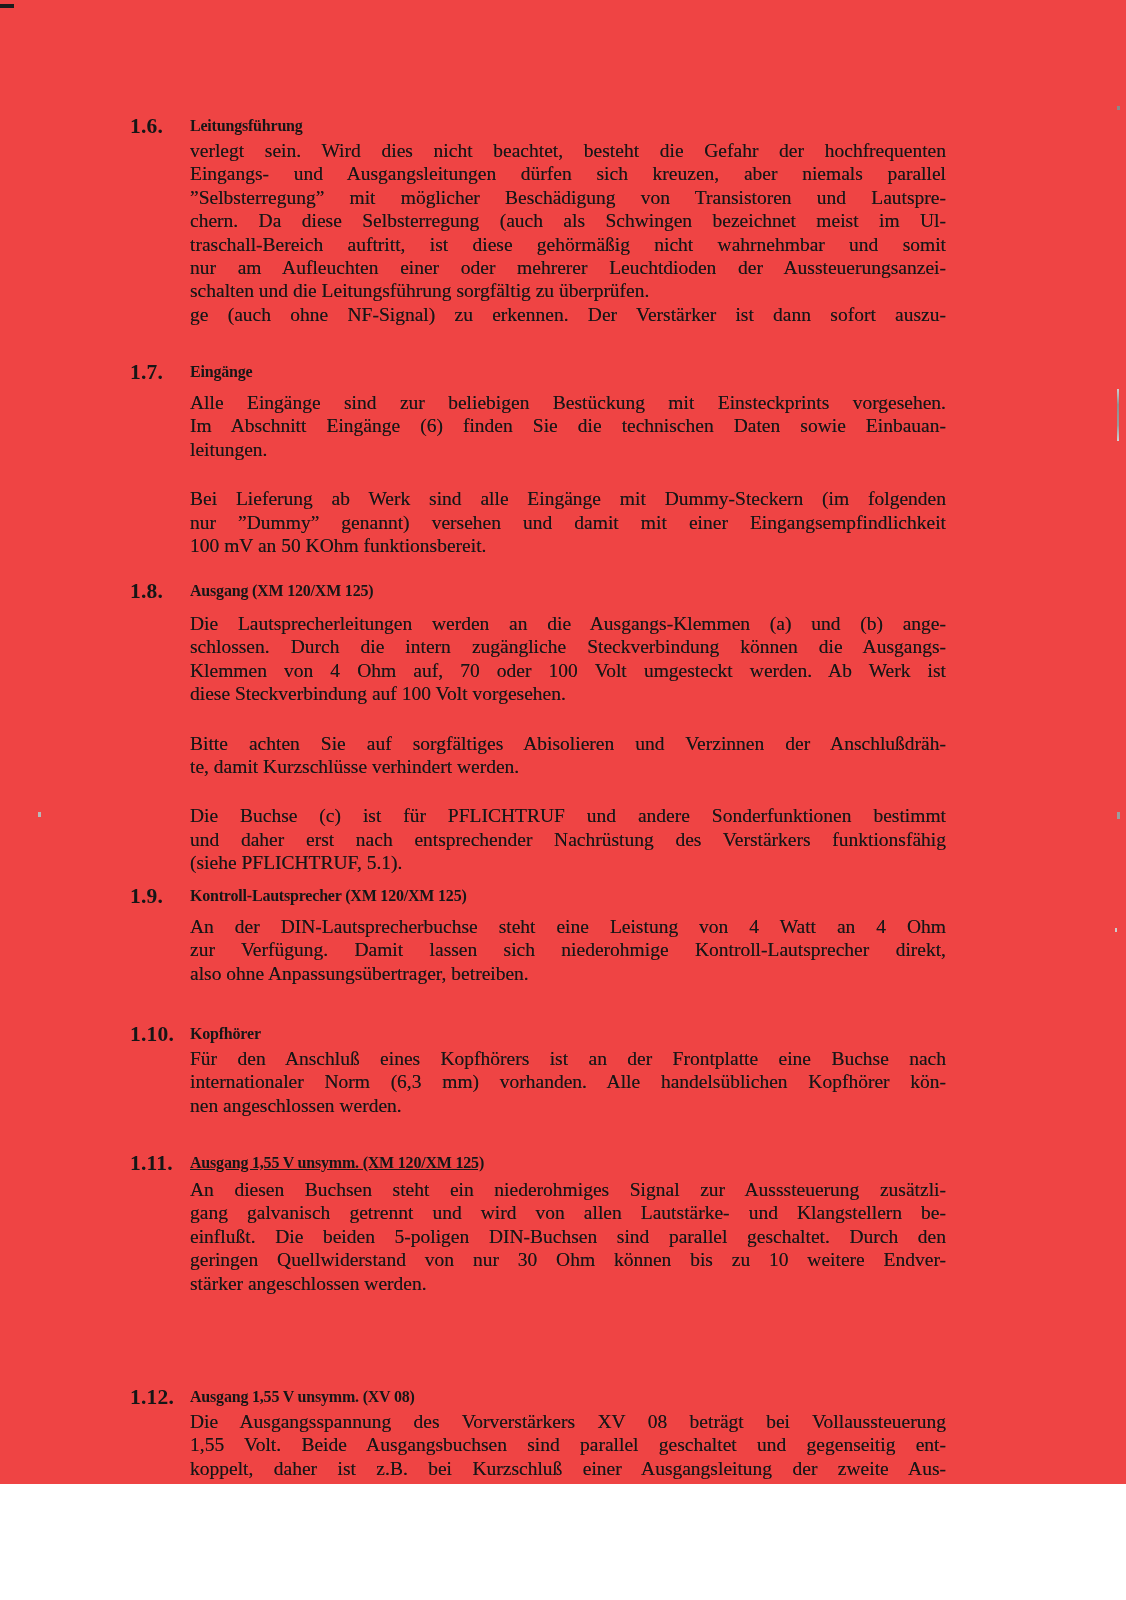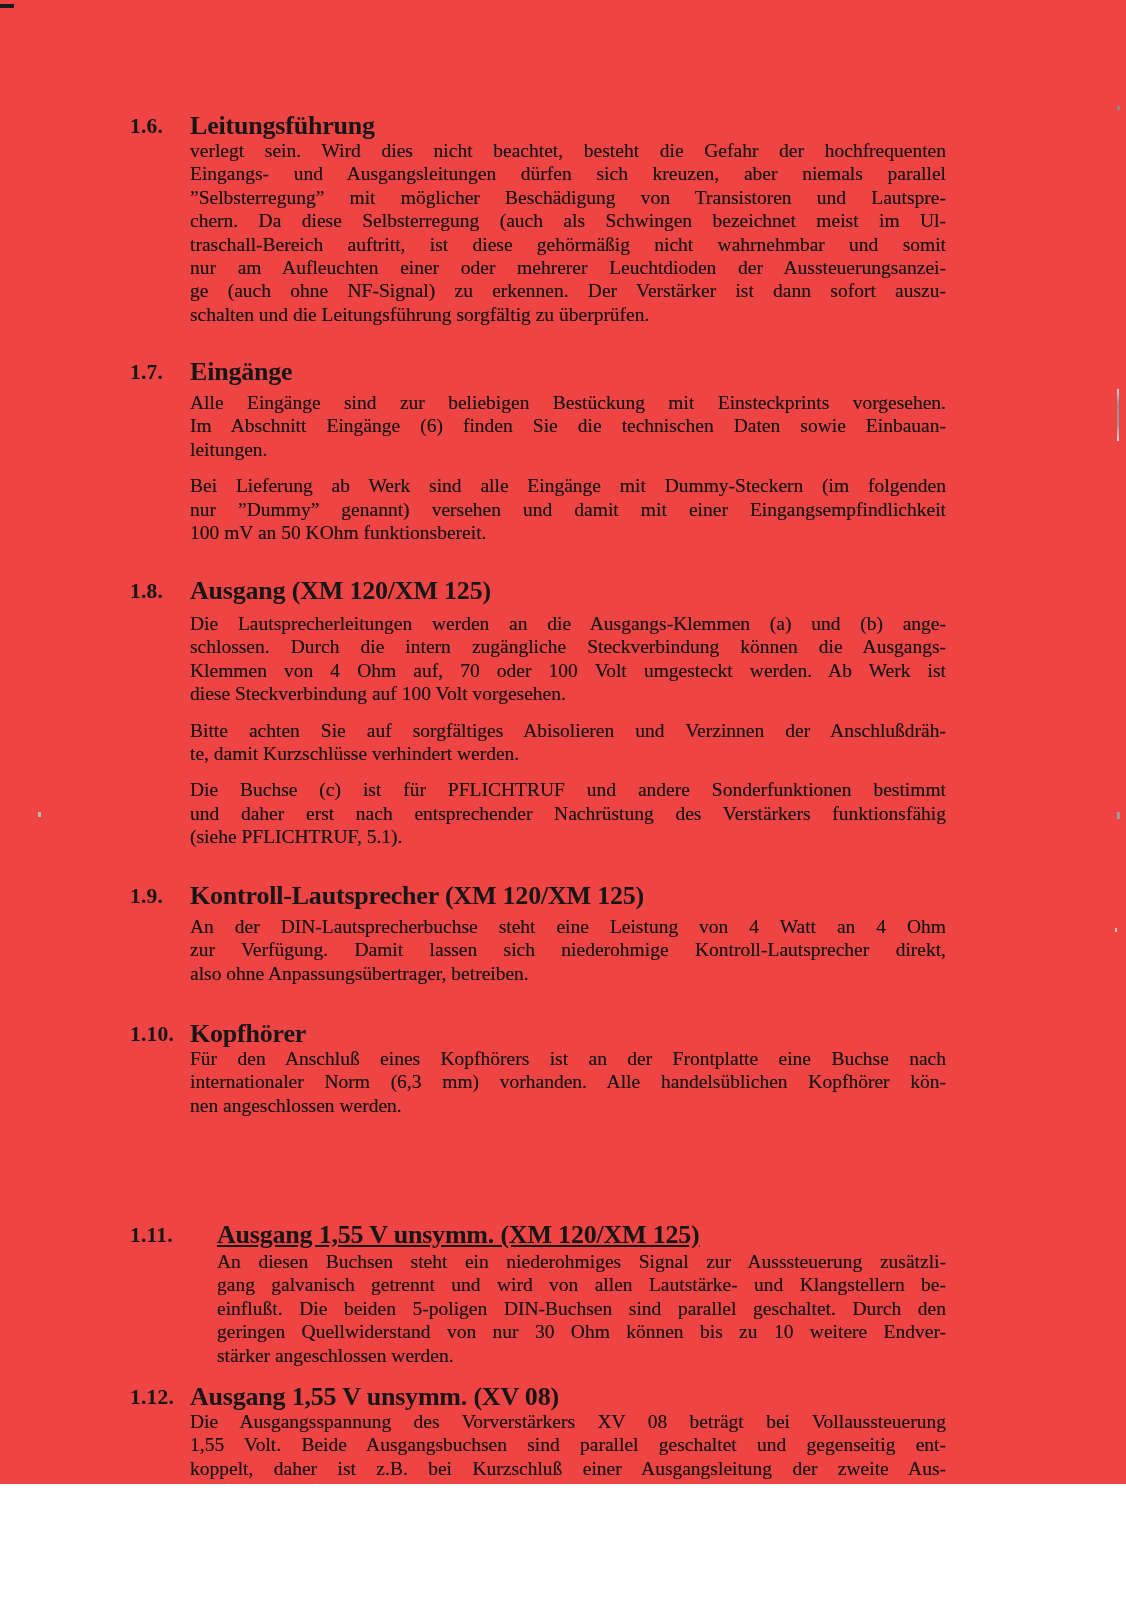--- a/index.html
+++ b/index.html
@@ -22,27 +22,27 @@
     width: 60px;
     flex: none;
     font-size: 21.5px;
     line-height: 26px;
     font-weight: bold;
     letter-spacing: 0.2px;
   }
   .sec-body { flex: 1; }
   .sec-title {
     margin: 0;
-    font-size: 26px;
+    font-size: 16px;
     line-height: 26px;
     font-weight: bold;
     letter-spacing: -0.2px;
     white-space: nowrap;
   }
-  .para + .para { margin-top: 13px; }
+  .para + .para { margin-top: 26px; }
   .line {
     font-size: 19.5px;
     line-height: 23.4px;
     text-align: justify;
     text-align-last: justify;
     text-shadow: 0 0 0.4px rgba(20,20,20,0.55);
   }
   .line.last { text-align-last: left; }
   .page-num {
     position: absolute;
@@ -80,22 +80,22 @@
         <div class="sec-num">1.6.</div>
         <div class="sec-body">
           <h2 class="sec-title" style="margin-bottom: 0px;">Leitungsführung</h2>
           <div class="para">
             <div class="line">verlegt sein. Wird dies nicht beachtet, besteht die Gefahr der hochfrequenten</div>
             <div class="line">Eingangs- und Ausgangsleitungen dürfen sich kreuzen, aber niemals parallel</div>
             <div class="line">”Selbsterregung” mit möglicher Beschädigung von Transistoren und Lautspre-</div>
             <div class="line">chern. Da diese Selbsterregung (auch als Schwingen bezeichnet meist im Ul-</div>
             <div class="line">traschall-Bereich auftritt, ist diese gehörmäßig nicht wahrnehmbar und somit</div>
             <div class="line">nur am Aufleuchten einer oder mehrerer Leuchtdioden der Aussteuerungsanzei-</div>
+            <div class="line last">schalten und die Leitungsführung sorgfältig zu überprüfen.</div>
             <div class="line">ge (auch ohne NF-Signal) zu erkennen. Der Verstärker ist dann sofort auszu-</div>
-            <div class="line last">schalten und die Leitungsführung sorgfältig zu überprüfen.</div>
           </div>
         </div>
       </section>
       <section class="section" style="top: 359px;">
         <div class="sec-num">1.7.</div>
         <div class="sec-body">
           <h2 class="sec-title" style="margin-bottom: 6px;">Eingänge</h2>
           <div class="para">
             <div class="line">Alle Eingänge sind zur beliebigen Bestückung mit Einsteckprints vorgesehen.</div>
             <div class="line">Im Abschnitt Eingänge (6) finden Sie die technischen Daten sowie Einbauan-</div>
@@ -144,21 +144,21 @@
         <div class="sec-num">1.10.</div>
         <div class="sec-body">
           <h2 class="sec-title" style="margin-bottom: 0px;">Kopfhörer</h2>
           <div class="para">
             <div class="line">Für den Anschluß eines Kopfhörers ist an der Frontplatte eine Buchse nach</div>
             <div class="line">internationaler Norm (6,3 mm) vorhanden. Alle handelsüblichen Kopfhörer kön-</div>
             <div class="line last">nen angeschlossen werden.</div>
           </div>
         </div>
       </section>
-      <section class="section" style="top: 1222px; gap: 27px;">
+      <section class="section" style="top: 1150px;">
         <div class="sec-num">1.11.</div>
         <div class="sec-body">
           <h2 class="sec-title" style="margin-bottom: 2px; text-decoration: underline;">Ausgang 1,55 V unsymm. (XM 120/XM 125)</h2>
           <div class="para">
             <div class="line">An diesen Buchsen steht ein niederohmiges Signal zur Ausssteuerung zusätzli-</div>
             <div class="line">gang galvanisch getrennt und wird von allen Lautstärke- und Klangstellern be-</div>
             <div class="line">einflußt. Die beiden 5-poligen DIN-Buchsen sind parallel geschaltet. Durch den</div>
             <div class="line">geringen Quellwiderstand von nur 30 Ohm können bis zu 10 weitere Endver-</div>
             <div class="line last">stärker angeschlossen werden.</div>
           </div>

